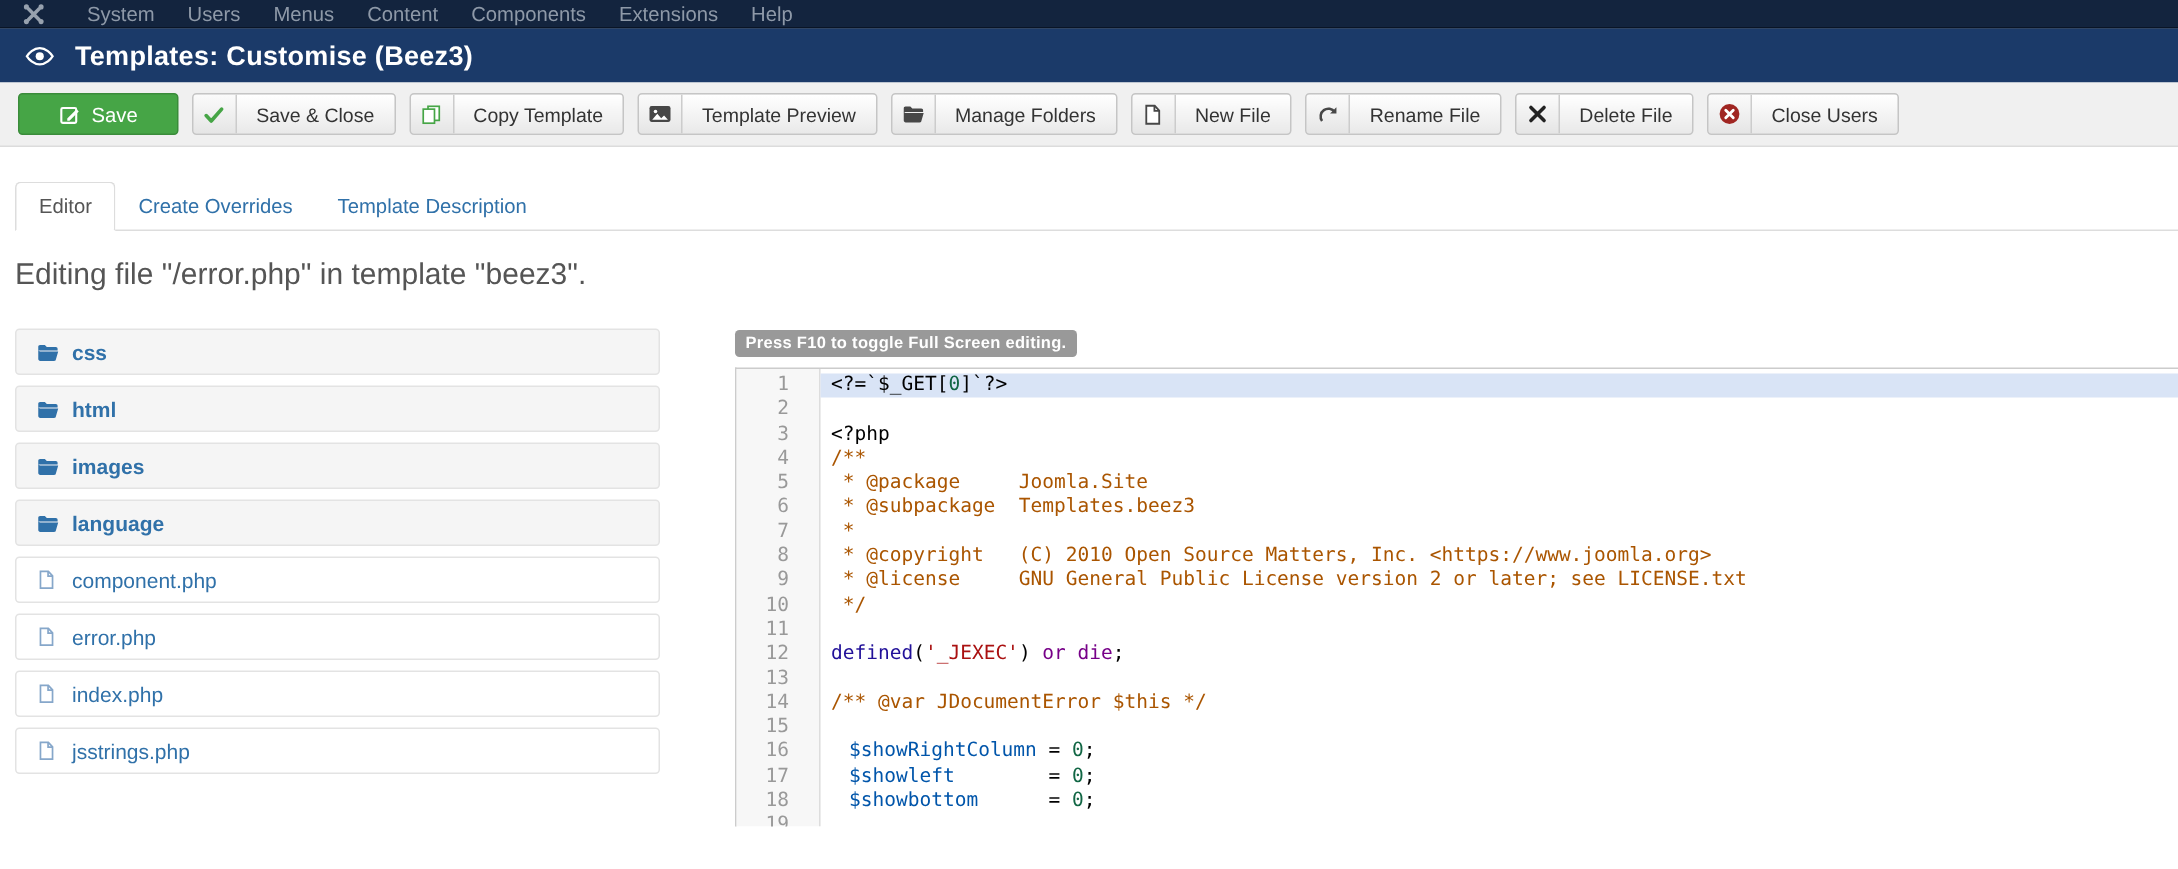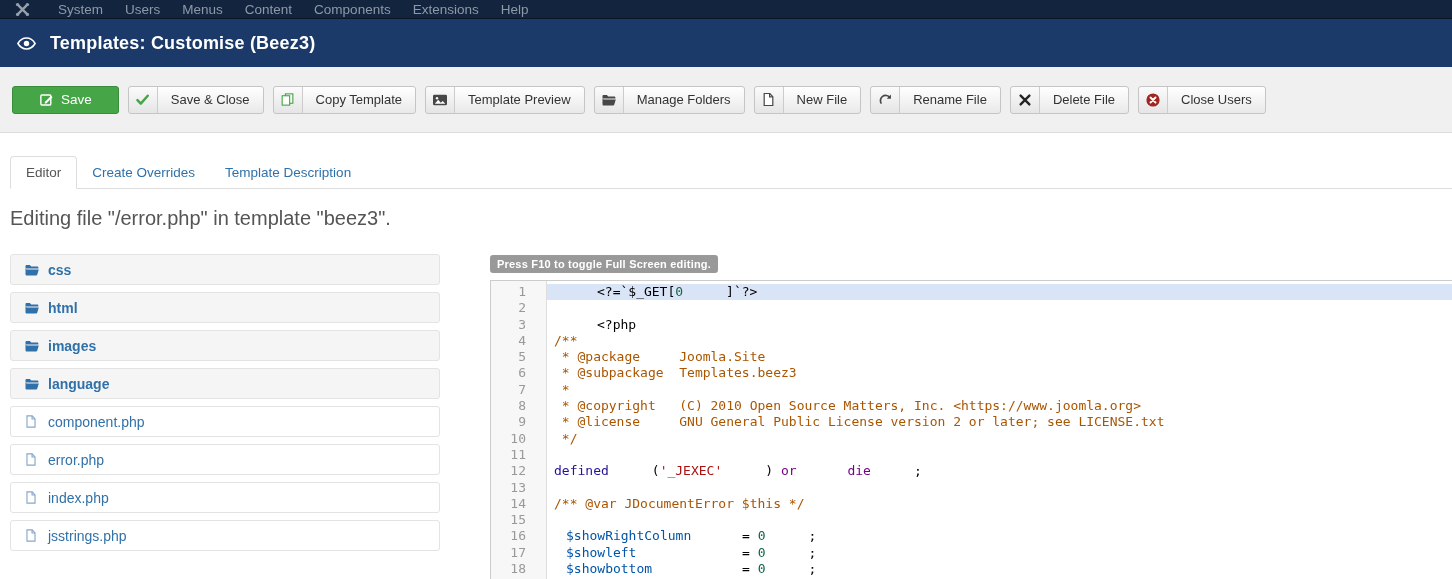--- a/index.html
+++ b/index.html
@@ -7,27 +7,27 @@
     font-family: "Liberation Sans", sans-serif; }
 
   
   .topbar { height:19px; background:var(--topbar_bg,#13243e); display:flex; align-items:center;
     padding-left:14px; border-bottom:1px solid #0a1526; }
   .topbar .logo { width:17px; height:17px; margin-right:16px; display:flex; align-items:center; }
   .topnav { display:flex; list-style:none; }
   .topnav li { color:#8e99a8; font-size:13.5px; padding:0 11px; cursor:pointer; line-height:29px; }
 
   
-  .titlebar { height:48px; background:var(--titlebar_bg,#1b3a69); display:flex; align-items:center;
+  .titlebar { height:36px; background:var(--titlebar_bg,#1b3a69); display:flex; align-items:center;
     padding-left:16px; }
   .titlebar .eye { width:21px; height:21px; margin-right:13px; display:flex; align-items:center; }
   .titlebar h1 { color:#fff; font-size:18px; font-weight:600; letter-spacing:.2px; }
 
   
-  .toolbar { height:66px; background:var(--toolbar_bg,#f0f0f0); border-bottom:1px solid #dcdcdc;
+  .toolbar { height:43px; background:var(--toolbar_bg,#f0f0f0); border-bottom:1px solid #dcdcdc;
     display:flex; align-items:center; padding-left:12px; gap:9px; }
   .btn { height:28px; display:inline-flex; align-items:stretch; border:1px solid #c5c5c5;
     border-radius:3px; background:linear-gradient(#ffffff,#e9e9e9); font-size:13px; color:#333;
     cursor:pointer; overflow:hidden; font-family:inherit; padding:0; }
   .btn .icell { width:29px; display:flex; align-items:center; justify-content:center;
     border-right:1px solid #ccc; background:rgba(0,0,0,0.015); }
   .btn .blabel { display:flex; align-items:center; padding:0 13px; }
   .btn.primary { background:var(--accent_green,#46a546); border-color:#3a8c3a; color:#fff; }
   .btn.primary .icell { border-right:none; background:none; width:auto; padding:0 0 0 26px; }
   .btn.primary .blabel { padding:0 26px 0 7px; font-size:13.5px; }
@@ -57,21 +57,21 @@
     padding:3px 7px; border-radius:3px; margin-bottom:7px; letter-spacing:.2px; }
   .cm { display:flex; border:1px solid #ccc; border-right:none; border-bottom:none;
     height:306px; overflow:hidden; background:#fff;
     font-family:"DejaVu Sans Mono", monospace; font-size:13px; line-height:16.3px; }
   .gutter { width:56px; flex:none; background:#f7f7f7; border-right:1px solid #ddd;
     padding-top:3px; }
   .gutter .ln { color:#999; text-align:right; padding-right:20px; height:16.3px; }
   .codepane { flex:1; min-width:0; padding-top:3px; }
   .line { height:16.3px; white-space:pre; padding-left:7px; }
   .line.active { background:var(--active_line_bg,#d9e4f6); }
-  .c-p   { color:var(--code-plain,#000);margin-left:43px; }
+  .c-p   { color:var(--code-plain,#000); }
   .c-com { color:var(--code-comment,#a50); }
   .c-str { color:var(--code-string,#a11); }
   .c-kw  { color:var(--code-keyword,#708); }
   .c-num { color:var(--code-number,#164); }
   .c-var { color:var(--code-variable,#05a);margin-left:12px; }
   .c-atom{ color:var(--code-atom,#219); }
 </style>
 </head>
 <body>
 

